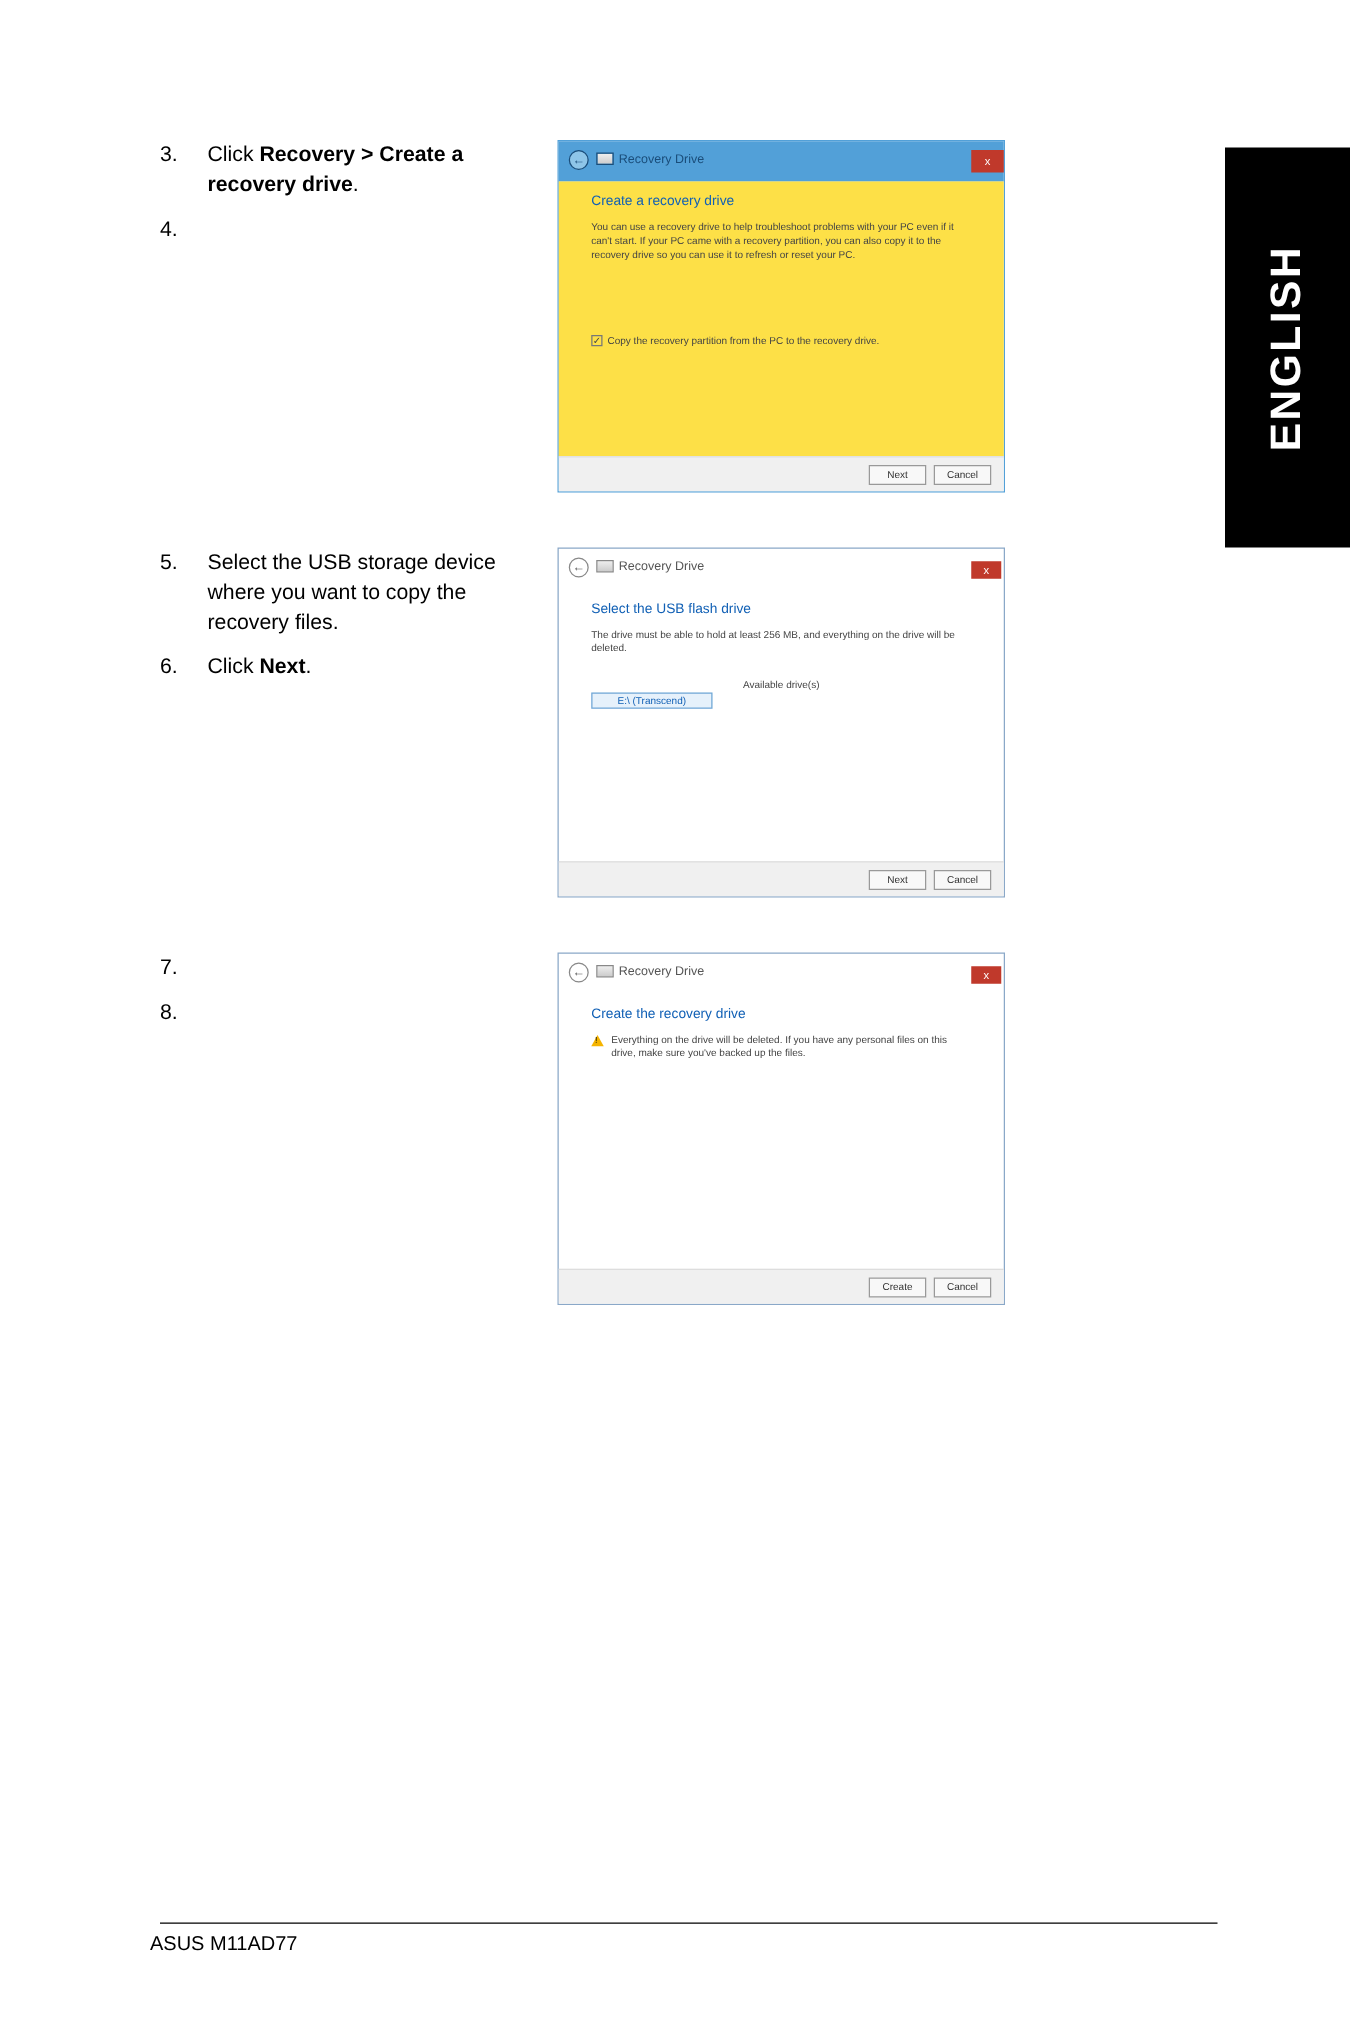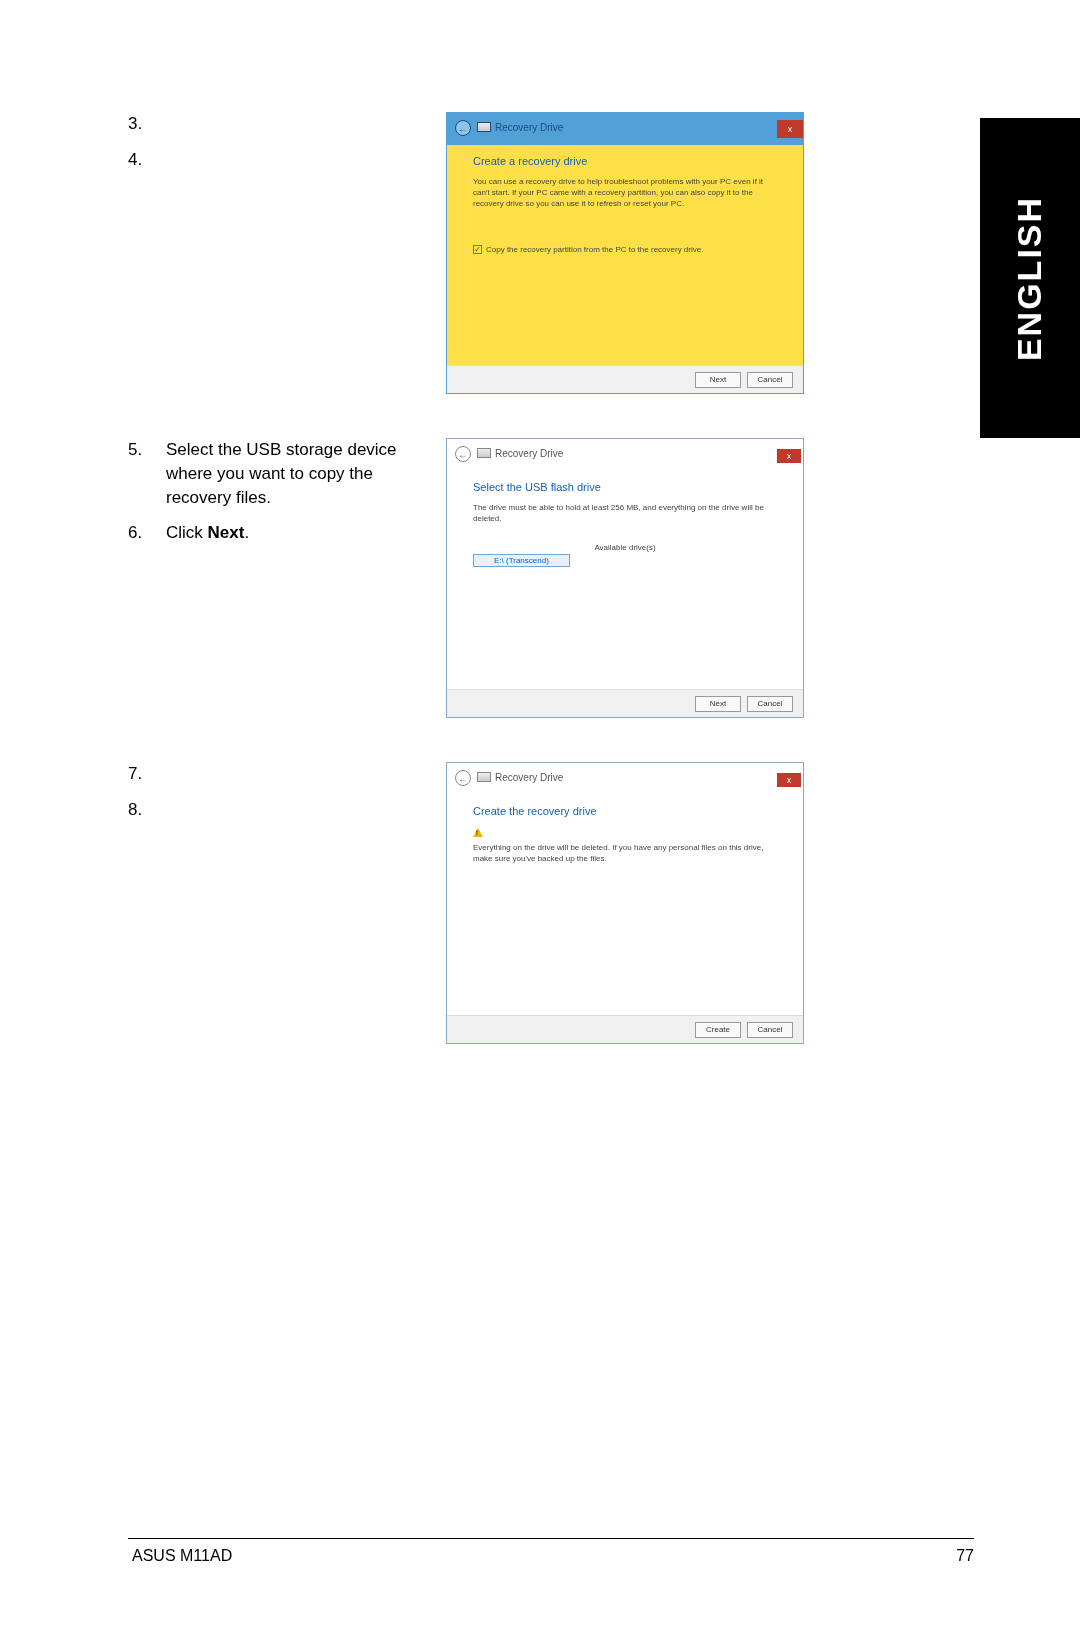--- a/index.html
+++ b/index.html
@@ -115,21 +115,21 @@
   }
   .win .heading {
     color: #1160b5;
     font-size: 11px;
     margin-bottom: 10px;
   }
   .win .desc {
     font-size: 8px;
     line-height: 1.35;
     color: #444;
-    margin-bottom: 36px;
+    margin-bottom: 59px;
   }
   .win .checkline {
     font-size: 8px;
     color: #444;
     display: flex;
     align-items: center;
     gap: 4px;
   }
   .win .checkline .cb {
     width: 9px; height: 9px;
@@ -179,44 +179,43 @@
     color: #1160b5;
     font-size: 8px;
     padding: 1px 20px;
   }
   .warnline {
     display: flex;
     gap: 6px;
     font-size: 8px;
     color: #444;
     line-height: 1.35;
-    flex-direction: column;
   }
   .warn-ico {
     width: 0; height: 0;
     border-left: 5px solid transparent;
     border-right: 5px solid transparent;
     border-bottom: 9px solid #f5b400;
     position: relative;
     flex-shrink: 0;
     margin-top: 1px;
   }
   .warn-ico::after {
     content: "!";
     position: absolute;
     left: -2px; top: 0px;
     font-size: 7px; color: #000;
   }
   .page-footer {
     position: absolute;
-    left: 132px;
+    left: 120px;
     right: 106px;
     bottom: 62px;
     display: flex;
-    justify-content: space-between;
+    justify-content: flex-start;
     font-size: 16px;
     color: #000;
   }
   .thin-rule {
     position: absolute;
     left: 128px; right: 106px;
     bottom: 88px;
     height: 1px;
     background: #000;
   }
@@ -228,20 +227,23 @@
   <span>ENGLISH</span>
 </div>
 
 <div class="content">
 
   <div class="row">
     <div class="instructions">
       <ol>
         <li>
           <span class="num">3.</span>
+          <span class="txt">
+            <span>Click </span><span class="bold">Recovery &gt; Create a recovery drive</span><span>.</span>
+          </span>
         </li>
         <li>
           <span class="num">4.</span>
         </li>
       </ol>
     </div>
 
     <div class="win blue" style="height:282px">
       <div class="titlebar">
         <div class="back">←</div>

